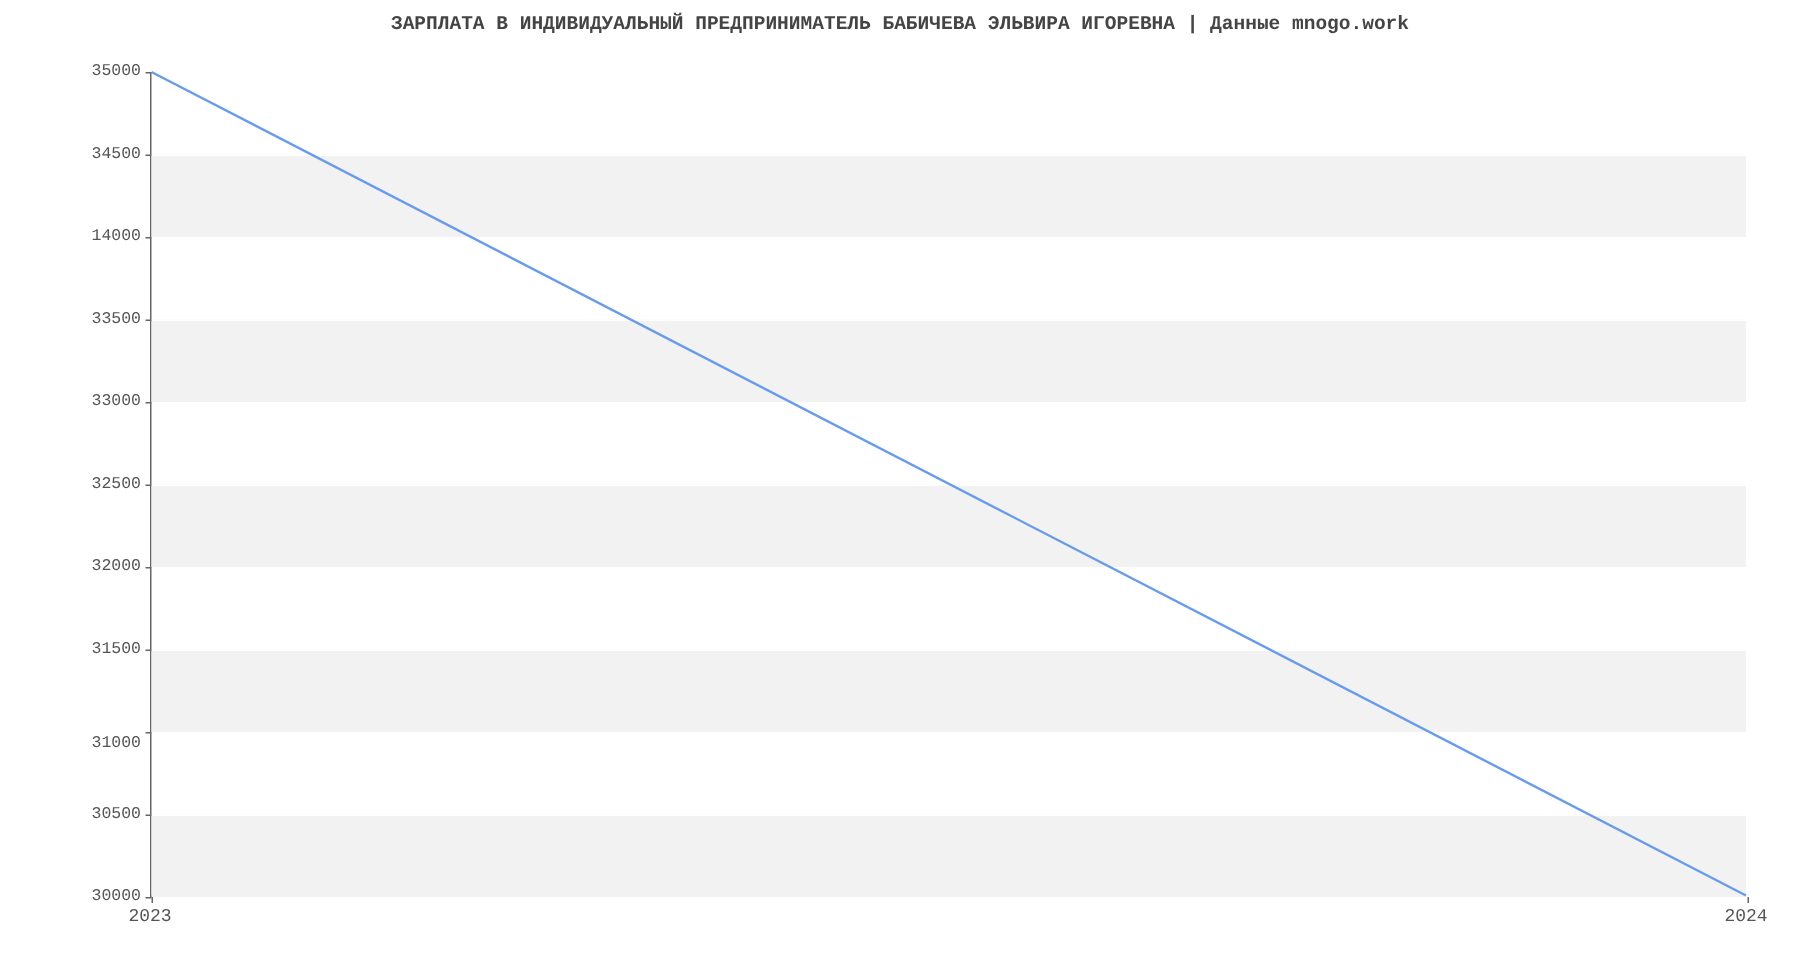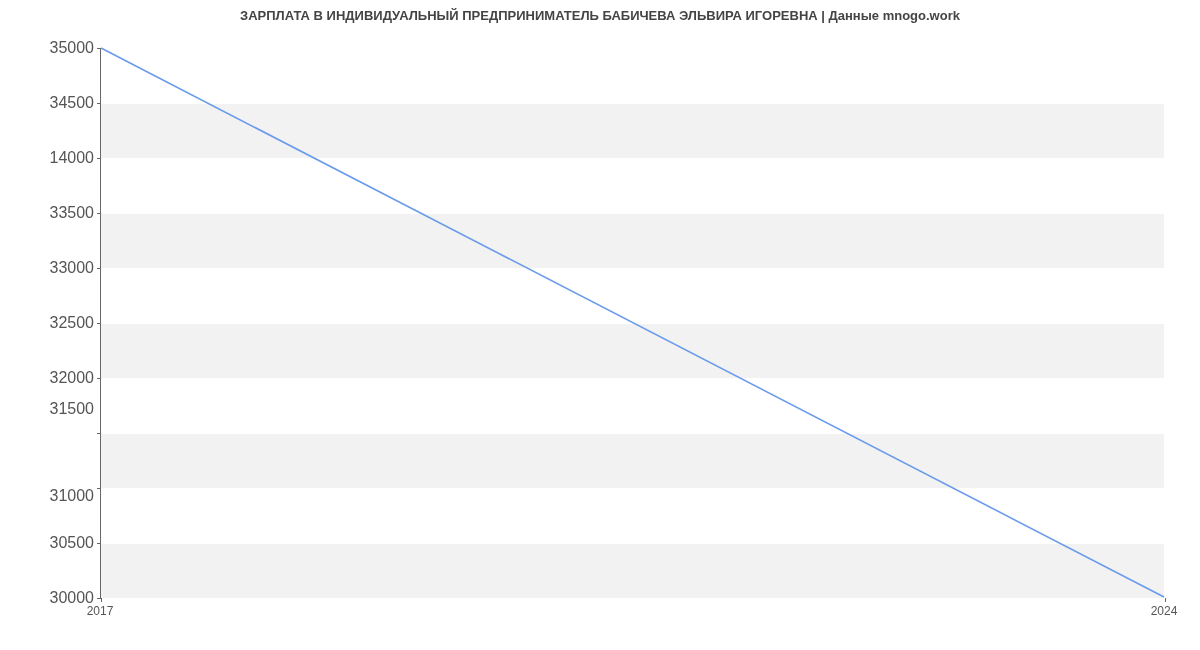--- a/index.html
+++ b/index.html
@@ -9,20 +9,21 @@
     width: 1200px;
     height: 650px;
     background: #ffffff;
     font-family: Arial, Helvetica, sans-serif;
     color: #3a3a3a;
   }
   .chart-wrap {
     position: relative;
     width: 1084px;
     height: 650px;
+    font-family: Liberation Mono, monospace;
   }
   .title {
     position: absolute;
     top: 8px;
     left: 0;
     width: 1200px;
     text-align: center;
     font-size: 13px;
     font-weight: bold;
     color: #444;
@@ -47,21 +48,21 @@
     left: 0;
     width: 100%;
     height: 1px;
     background: #ffffff;
   }
   .ytick {
     position: absolute;
     left: 0;
     width: 94px;
     text-align: right;
-    font-size: 16px;
+    font-size: 11px;
     color: #555;
     transform: translateY(-50%);
   }
   .ytick-mark {
     position: absolute;
     left: -4px;
     width: 4px;
     height: 1px;
     background: #666;
   }
@@ -91,21 +92,21 @@
 </head>
 <body>
 
 <div class="chart-wrap">
   <div class="title">ЗАРПЛАТА В ИНДИВИДУАЛЬНЫЙ ПРЕДПРИНИМАТЕЛЬ БАБИЧЕВА ЭЛЬВИРА ИГОРЕВНА | Данные mnogo.work</div>
 
   <div id="yticks">
       <div class="ytick" style="top: 598px; padding-left: 36px;">30000</div>
       <div class="ytick" style="top: 543px;">30500</div>
       <div class="ytick" style="top: 496px;">31000</div>
-      <div class="ytick" style="top: 409px;">31500</div>
+      <div class="ytick" style="top: 433px;">31500</div>
       <div class="ytick" style="top: 378px;">32000</div>
       <div class="ytick" style="top: 323px; text-align: right;">32500</div>
       <div class="ytick" style="top: 268px;">33000</div>
       <div class="ytick" style="top: 213px;">33500</div>
       <div class="ytick" style="top: 158px;">14000</div>
       <div class="ytick" style="top: 103px;">34500</div>
       <div class="ytick" style="top: 48px;">35000</div>
     </div>
 
   <div class="plot" id="plot">
@@ -142,16 +143,16 @@
         <div class="ytick-mark" style="top: 55px;"></div>
         <div class="ytick-mark" style="top: 0px;"></div>
       </div>
     <div id="xtick-marks">
         <div class="xtick-mark" style="left: 0px; top: 550px;"></div>
         <div class="xtick-mark" style="left: 1064px; top: 550px;"></div>
       </div>
   </div>
 
   <div id="xticks">
-      <div class="xtick" style="left: 100px;">2017</div>
+      <div class="xtick" style="left: 100px;">2023</div>
       <div class="xtick" style="left: 1164px;">2024</div>
     </div>
 </div>
 
 </body></html>

